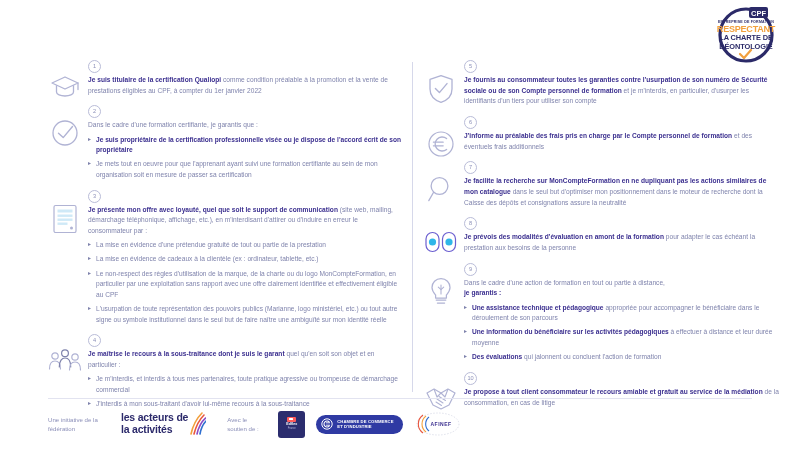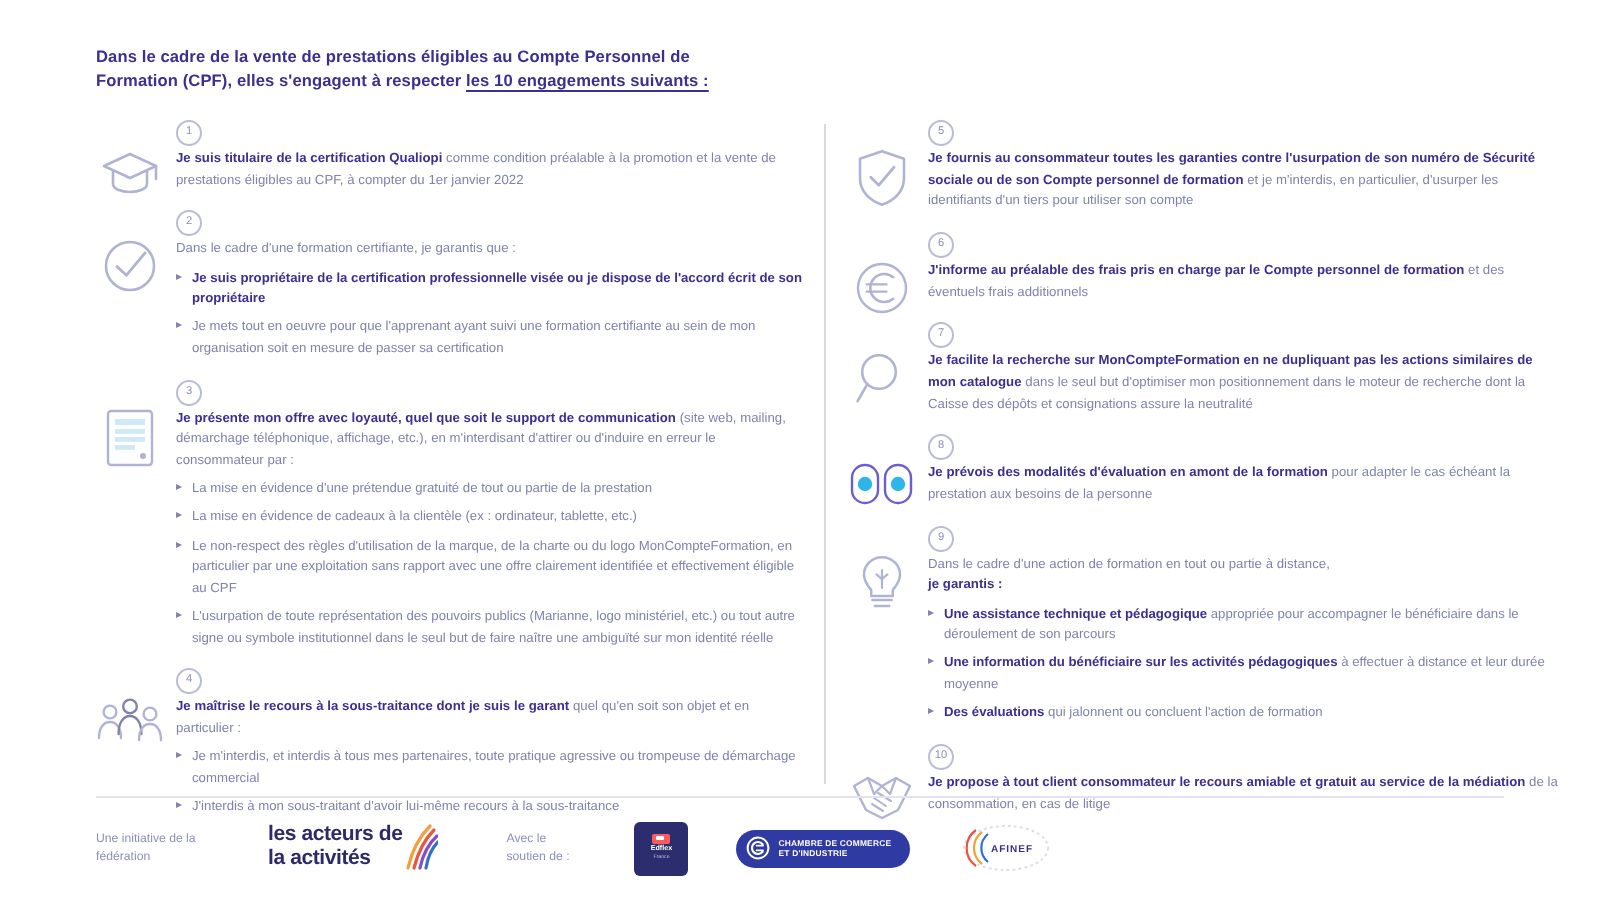--- a/index.html
+++ b/index.html
@@ -153,21 +153,21 @@
 
   
   .footer {
     position: absolute;
     left: 48px;
     top: 406px;
     right: 40px;
     height: 36px;
     display: flex;
     align-items: center;
-    gap: 24px;
+    gap: 11px;
   }
   .footer-label {
     font-size: 6.1px;
     line-height: 1.5;
     color: #8b8fb8;
     width: 62px;
     flex: none;
   }
   .footer-label2 {
     font-size: 6.1px;
@@ -233,27 +233,33 @@
     width: 48px; height: 28px;
     display: flex; align-items: center; justify-content: center;
     flex: none;
   }
 </style>
 </head>
 <body>
 
 <div class="page">
 
-  <div class="header">
-    <div class="header-text">
-      <span>Dans le cadre de la vente de prestations éligibles au Compte Personnel de</span><br>
-      <span>Formation (CPF), elles s'engagent à respecter </span><span class="header-underline">les 10 engagements suivants :</span>
-    </div>
+
+  <div class="badge">
+    <svg width="76" height="60" viewBox="0 0 76 60">
+      <circle cx="40" cy="29" r="26" fill="none" stroke="#2b2a68" stroke-width="3.2"></circle>
+      <rect x="43" y="1" width="19" height="11" rx="2" fill="#2b2a68"></rect>
+      <text x="52.5" y="9.6" font-family="Liberation Sans, sans-serif" font-size="7.5" font-weight="bold" fill="#ffffff" text-anchor="middle">CPF</text>
+      <text x="40" y="16.5" font-family="Liberation Sans, sans-serif" font-size="3.6" font-weight="bold" fill="#2b2a68" text-anchor="middle" letter-spacing="0.2">ENTREPRISE DE FORMATION</text>
+      <text x="40" y="25.5" font-family="Liberation Sans, sans-serif" font-size="9" font-weight="bold" fill="#f2a03d" text-anchor="middle" letter-spacing="-0.2">RESPECTANT</text>
+      <text x="40" y="34" font-family="Liberation Sans, sans-serif" font-size="7.4" font-weight="bold" fill="#2b2a68" text-anchor="middle" letter-spacing="-0.1">LA CHARTE DE</text>
+      <text x="40" y="42.5" font-family="Liberation Sans, sans-serif" font-size="7.4" font-weight="bold" fill="#2b2a68" text-anchor="middle" letter-spacing="-0.1">DÉONTOLOGIE</text>
+      <path d="M34 48 l4 4 l7 -8" fill="none" stroke="#f2a03d" stroke-width="2.2" stroke-linecap="round" stroke-linejoin="round"></path>
+    </svg>
   </div>
-
 
   <div class="col-divider"></div>
 
   <div class="columns">
     <div class="col col-left" id="col-left">
         <div class="item">
           <div class="item-num">1</div>
           <div class="item-body">
             <div class="item-icon">
               <svg width="30" height="26" viewBox="0 0 30 26">

